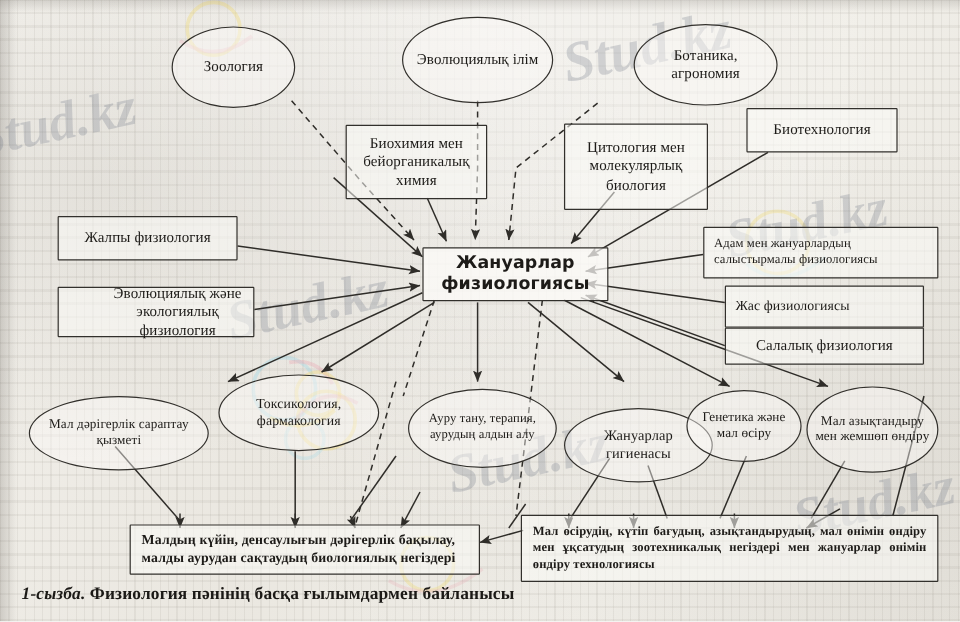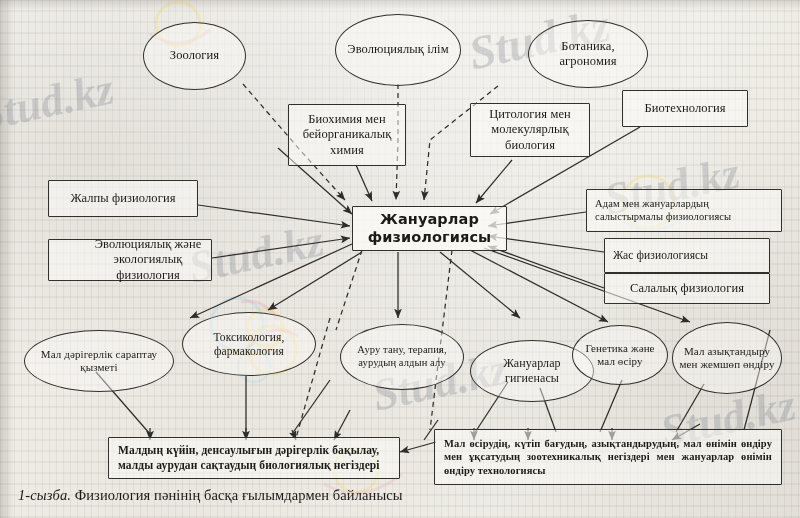--- a/index.html
+++ b/index.html
@@ -109,21 +109,21 @@
     position: absolute;
     pointer-events: none;
     opacity: 0.5;
   }
   #caption {
     position: absolute;
     left: 18px;
     top: 487px;
     font-family: "Liberation Serif", serif;
     font-size: 14.5px;
-    font-weight: normal;
+    font-weight: bold;
     color: #1b1916;
     letter-spacing: 0.1px;
     text-align: right;
   }
   #caption .ital {
     font-style: italic;
   }
   #edge-smudge-l {
     position: absolute;
     left: 0; top: 0; width: 14px; height: 518px;
@@ -249,21 +249,21 @@
   <div class="node ellipse" style="left:335px; top:14px; width:126px; height:72px; font-size:12.5px;">
     <span class="txt">Эволюциялық ілім</span>
   </div>
   <div class="node ellipse" style="left:528px; top:20px; width:120px; height:68px; font-size:12.5px;">
     <span class="txt">Ботаника, агрономия</span>
   </div>
 
   <div class="node box" style="left:288px; top:104px; width:118px; height:62px; font-size:12.5px;justify-content:flex-end;">
     <span class="txt">Биохимия мен бейорганикалық химия</span>
   </div>
-  <div class="node box" style="left:470px; top:103px; width:120px; height:54px; font-size:12.5px;">
+  <div class="node box" style="left:470px; top:103px; width:120px; height:72px; font-size:12.5px;">
     <span class="txt">Цитология мен молекулярлық биология</span>
   </div>
   <div class="node box" style="left:622px; top:90px; width:126px; height:37px; font-size:12.5px;">
     <span class="txt">Биотехнология</span>
   </div>
 
   <div class="node box" style="left:48px; top:180px; width:150px; height:37px; font-size:12.5px;">
     <span class="txt">Жалпы физиология</span>
   </div>
   <div class="node box" style="left:48px; top:239px; width:164px; height:42px; font-size:12.5px;padding-left:36px;">

